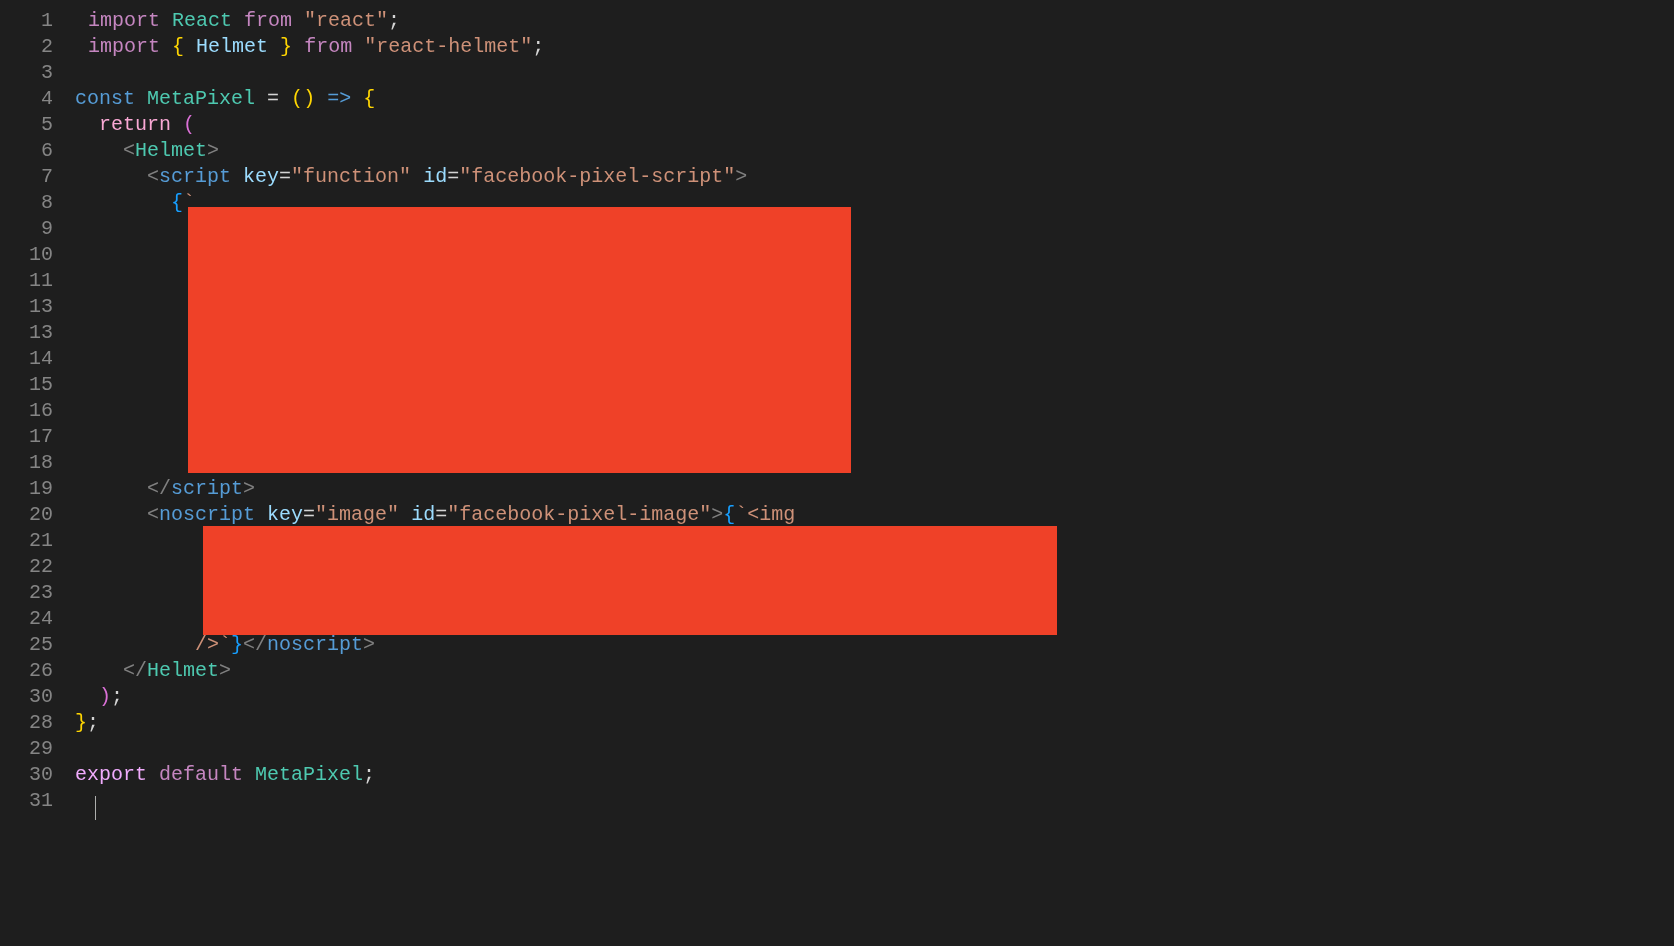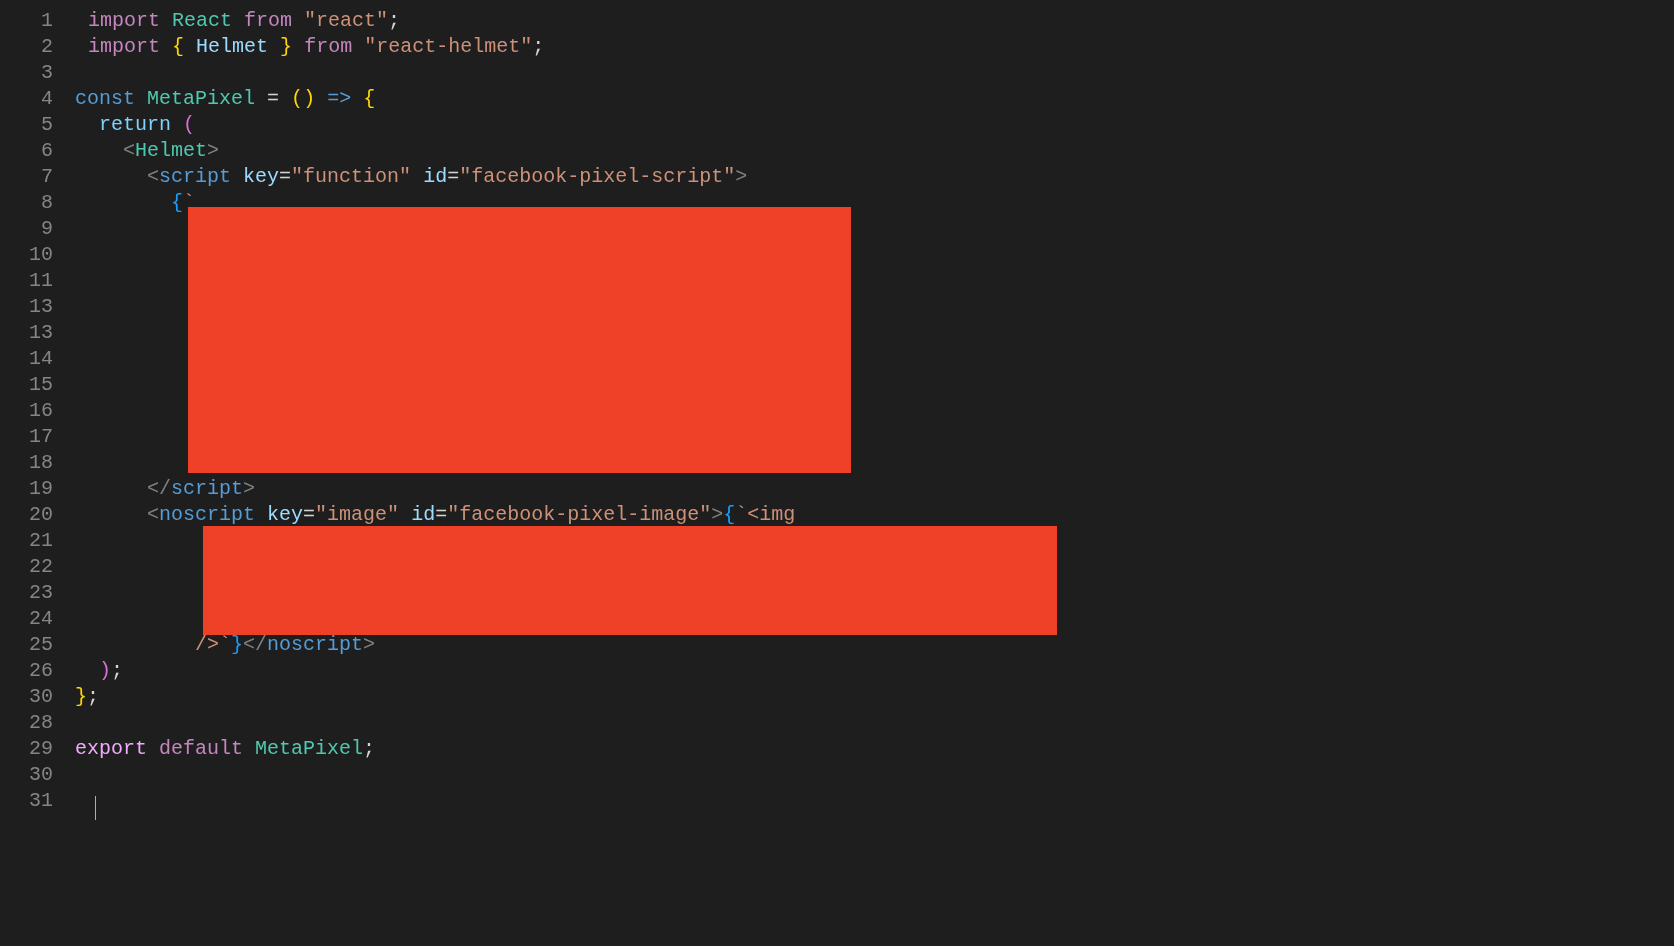--- a/index.html
+++ b/index.html
@@ -64,21 +64,21 @@
     width: 1px;
     height: 24px;
     background: #aeafad;
   }
   
   .k-import { color: #c586c0; margin-left: 13px; }
   .k-default { color: #c586c0; }
   .k-export { color: #f0abfc; }
   .k-from { color: #c586c0; }
   .k-const { color: #569cd6; }
-  .k-return { color: #7dd3fc; text-align: center; }
+  .k-return { color: #f9a8d4; text-align: center; }
   .ident { color: #9cdcfe; }
   .comp { color: #4ec9b0; }
   .str { color: #ce9178; }
   .punc { color: #d4d4d4; }
   .brace { color: #ffd602; }
   .brace2 { color: #da70d6; }
   .brace3 { color: #179fff; }
   .tag { color: #808080; }
   .tagname { color: #4ec9b0; }
   .tagname-low { color: #569cd6; }
@@ -143,20 +143,21 @@
     <div class="line"></div>
     <div class="line"></div>
     <div class="line"></div>
     <div class="line">      <span class="tag">&lt;/</span><span class="tagname-low">script</span><span class="tag">&gt;</span></div>
     <div class="line">      <span class="tag">&lt;</span><span class="tagname-low">noscript</span> <span class="attr">key</span><span class="eq">=</span><span class="str">"image"</span> <span class="attr">id</span><span class="eq">=</span><span class="str">"facebook-pixel-image"</span><span class="tag">&gt;</span><span class="brace3">{</span><span class="tmpl">`</span><span class="tmpl">&lt;</span><span class="tmpl">img</span></div>
     <div class="line"></div>
     <div class="line"></div>
     <div class="line"></div>
     <div class="line"></div>
     <div class="line">          <span class="tmpl">/&gt;</span><span class="tmpl">`</span><span class="brace3">}</span><span class="tag">&lt;/</span><span class="tagname-low">noscript</span><span class="tag">&gt;</span></div>
+    <div class="line">    <span class="tag">&lt;/</span><span class="tagname">Helmet</span><span class="tag">&gt;</span></div>
     <div class="line">  <span class="brace2">)</span><span class="punc">;</span></div>
     <div class="line"><span class="brace">}</span><span class="punc">;</span></div>
     <div class="line"></div>
     <div class="line"><span class="k-export">export</span> <span class="k-default">default</span> <span class="comp">MetaPixel</span><span class="punc">;</span></div>
     <div class="line"></div>
 
     <div class="redaction1"></div>
     <div class="redaction2"></div>
     <div class="cursor"></div>
   </div>

